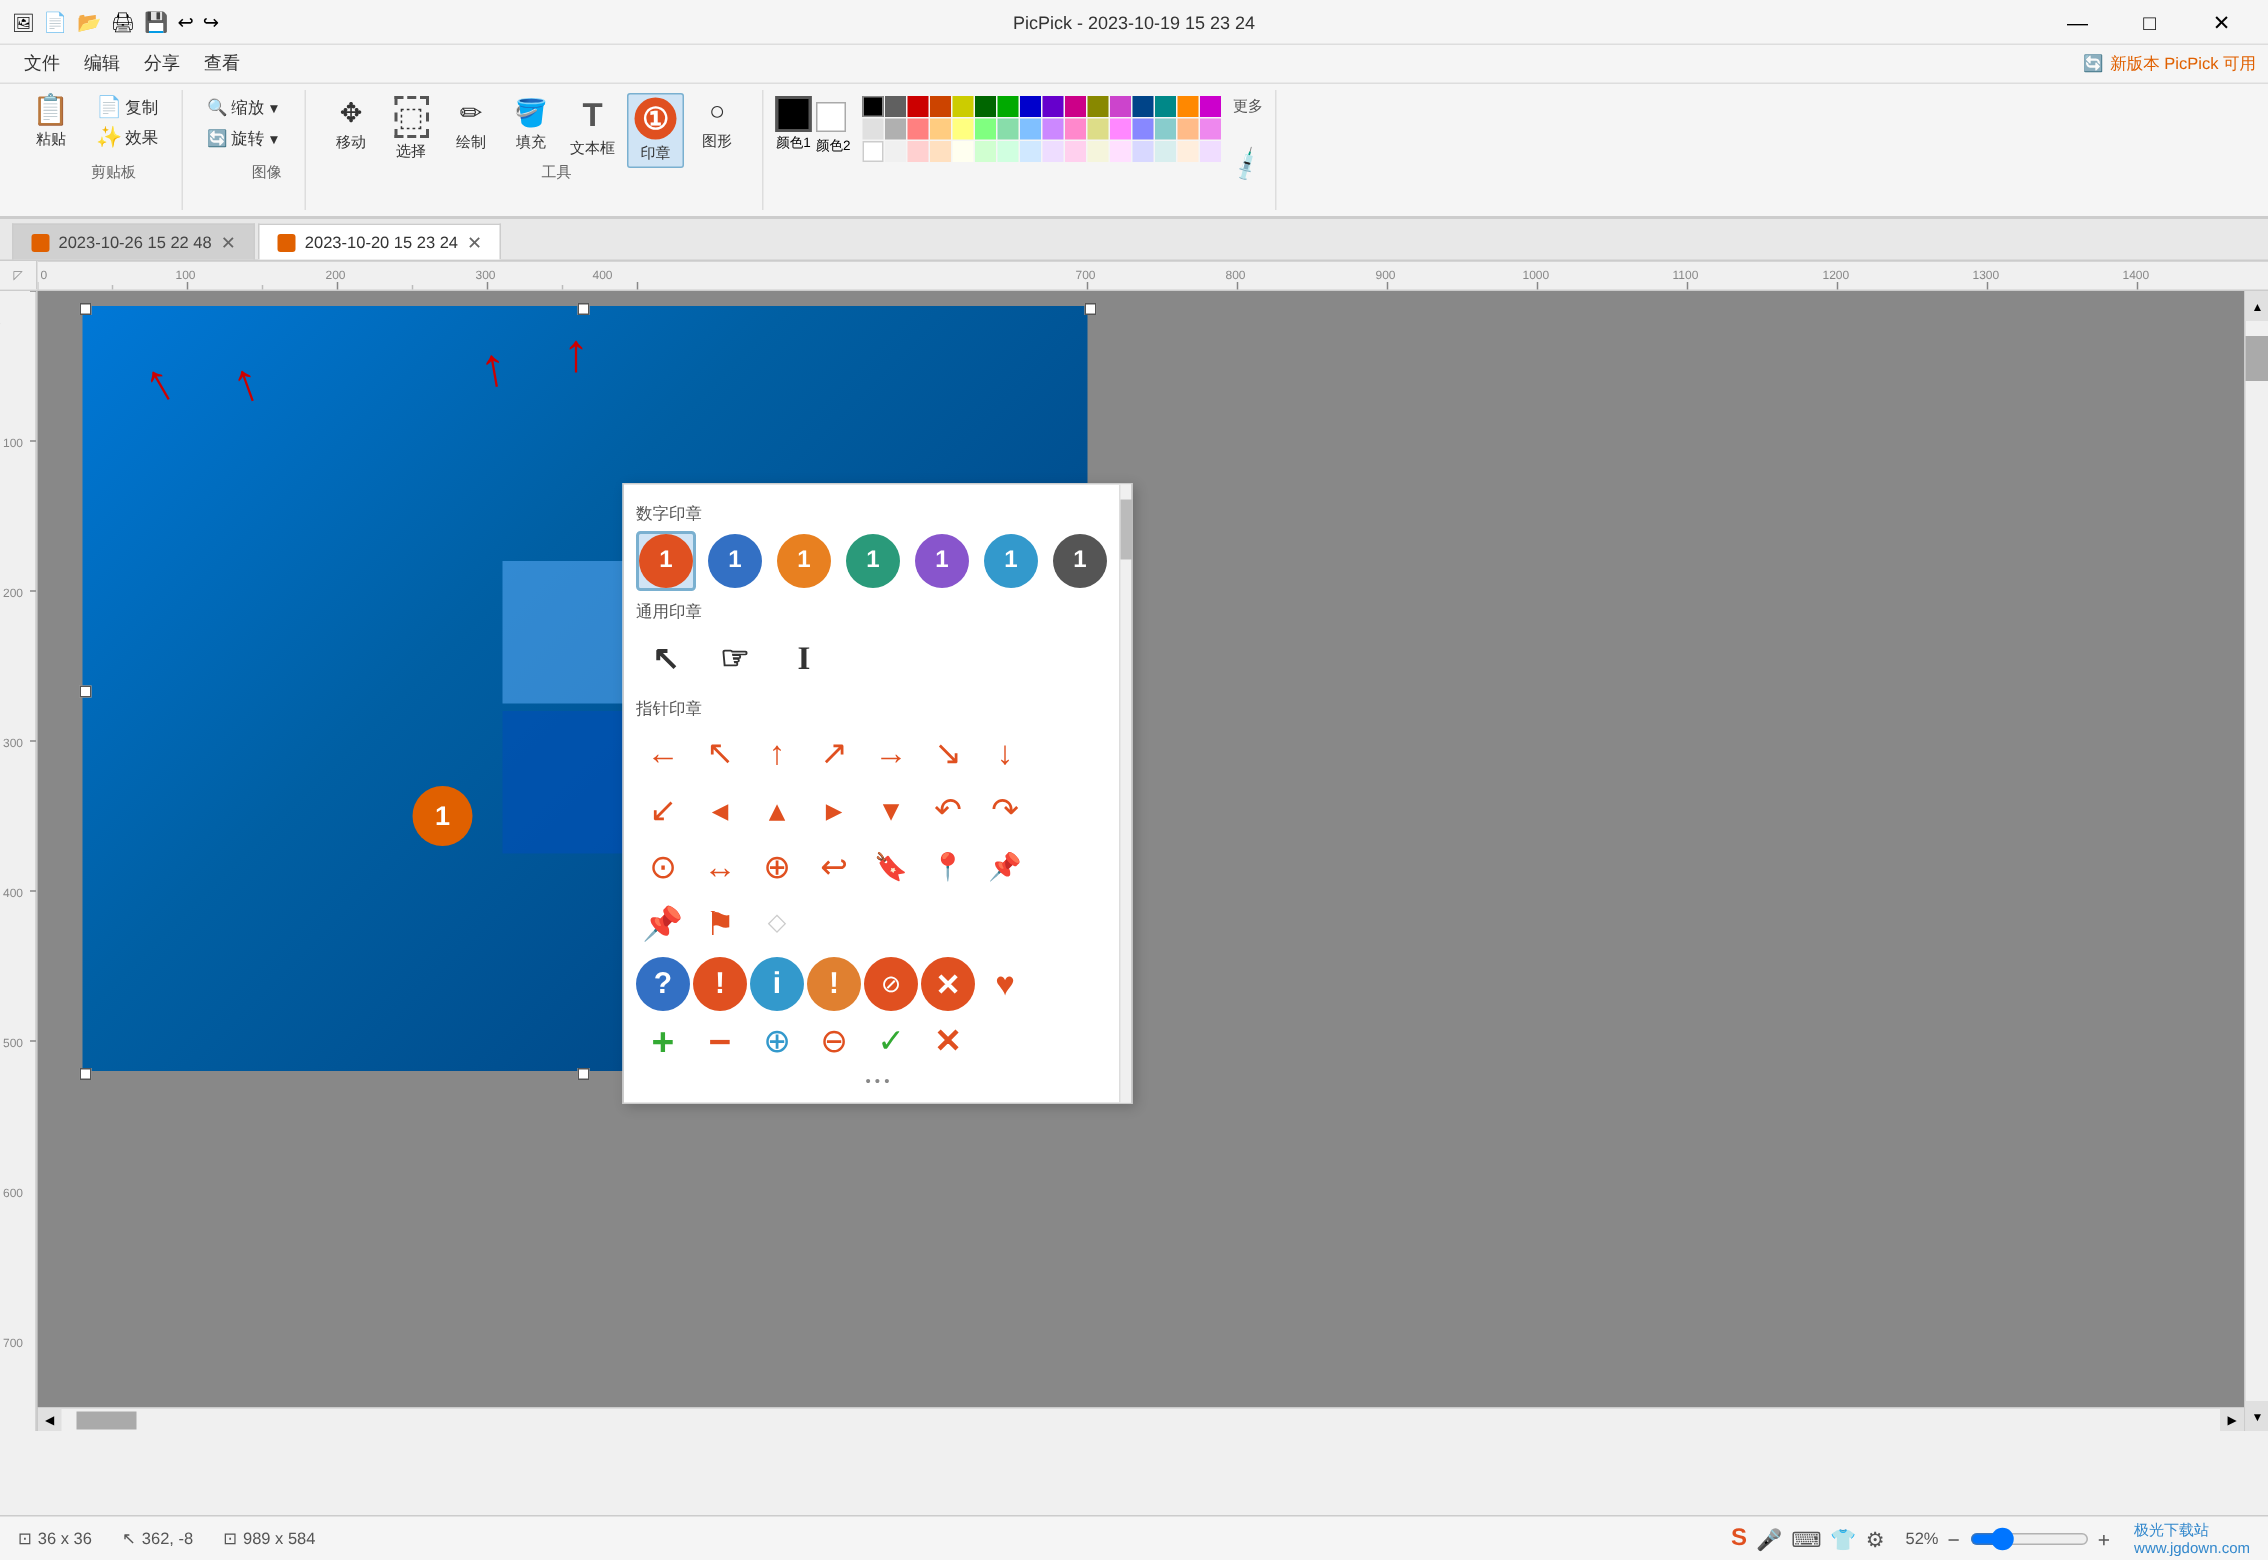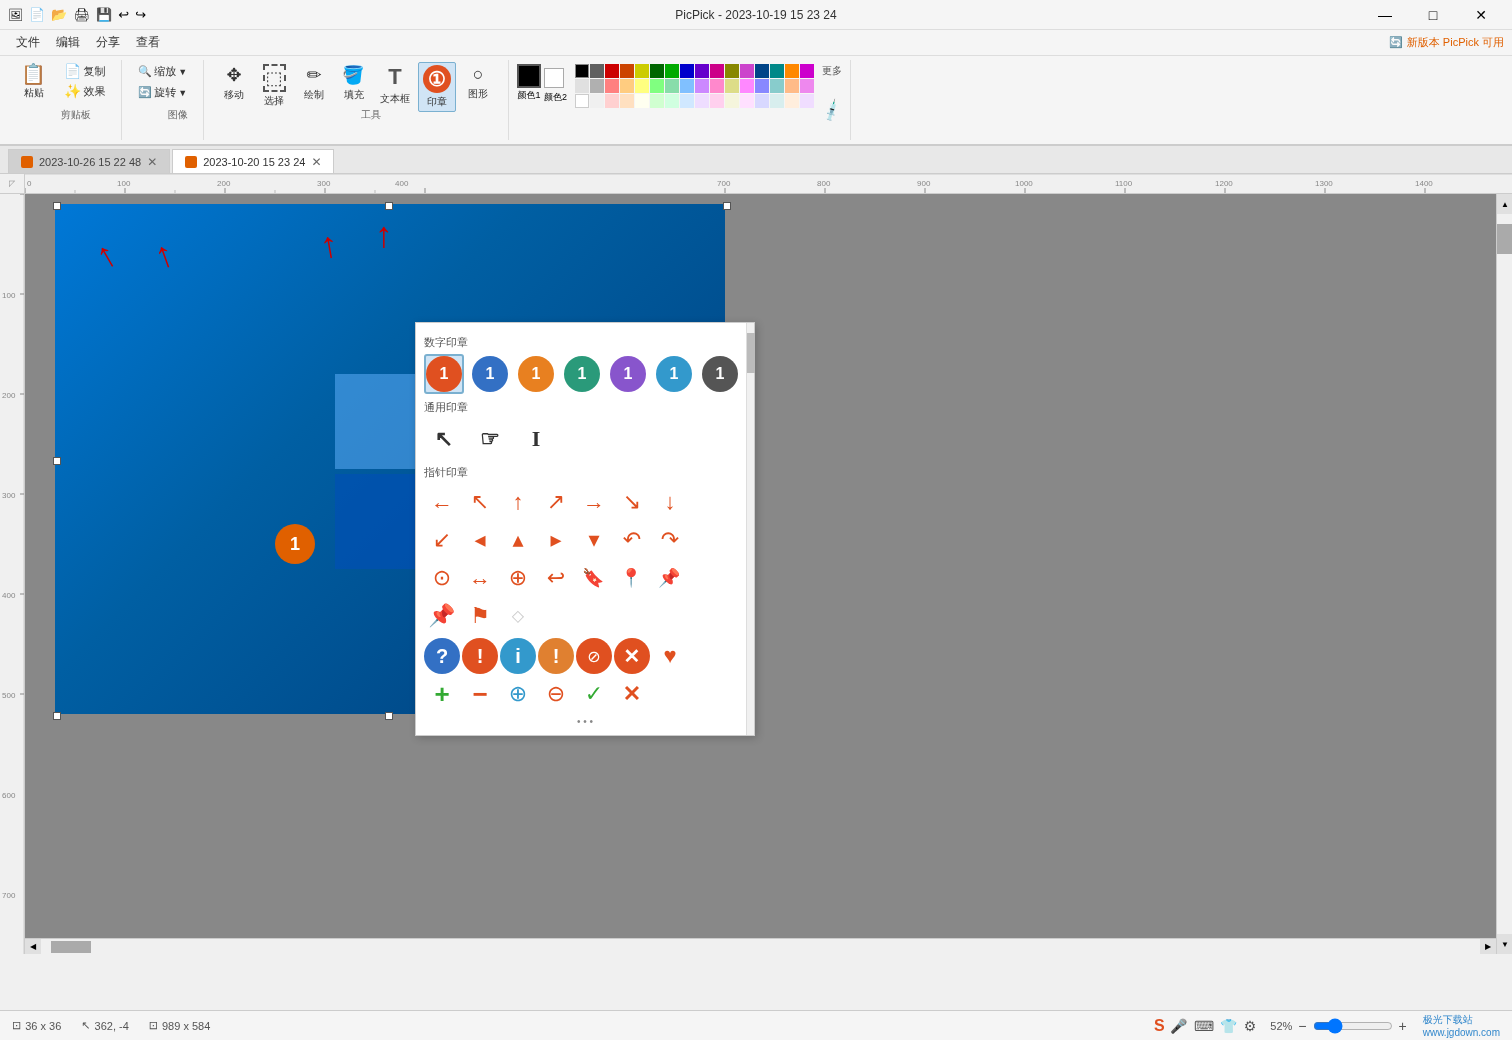--- a/index.html
+++ b/index.html
@@ -670,21 +670,21 @@
   </div>
 </div>
 
 <div id="statusbar" style="position:fixed;bottom:0;left:0;right:0;">
   <div class="status-item">
     <span>⊡</span>
     <span>36 x 36</span>
   </div>
   <div class="status-item">
     <span>↖</span>
-    <span>362, -4</span>
+    <span>362, -8</span>
   </div>
   <div class="status-item">
     <span>⊡</span>
     <span>989 x 584</span>
   </div>
 
   <div style="margin-left:auto;display:flex;align-items:center;gap:6px;">
     <span style="color:#e05020;font-weight:bold;font-size:16px;">S</span>
     <span style="font-size:14px;cursor:pointer">🎤</span>
     <span style="font-size:14px;cursor:pointer">⌨</span>

